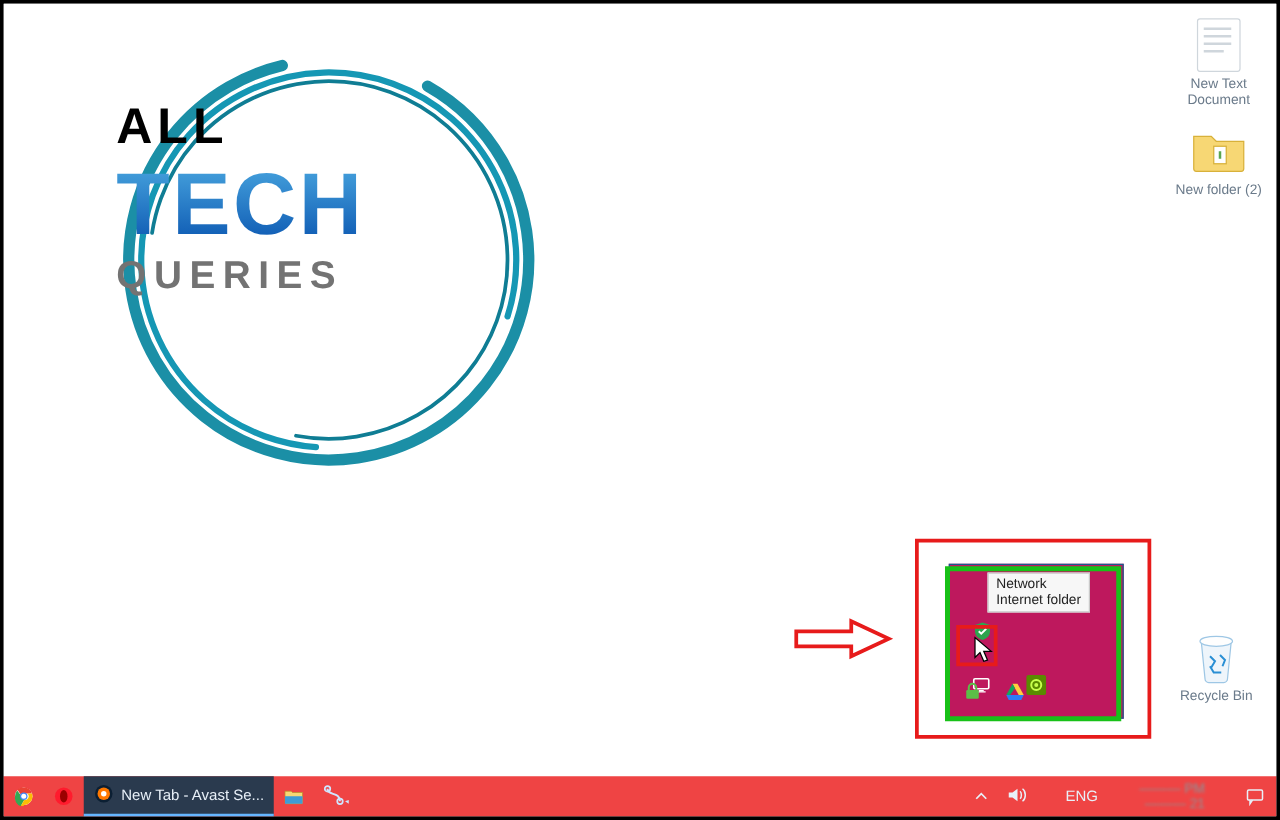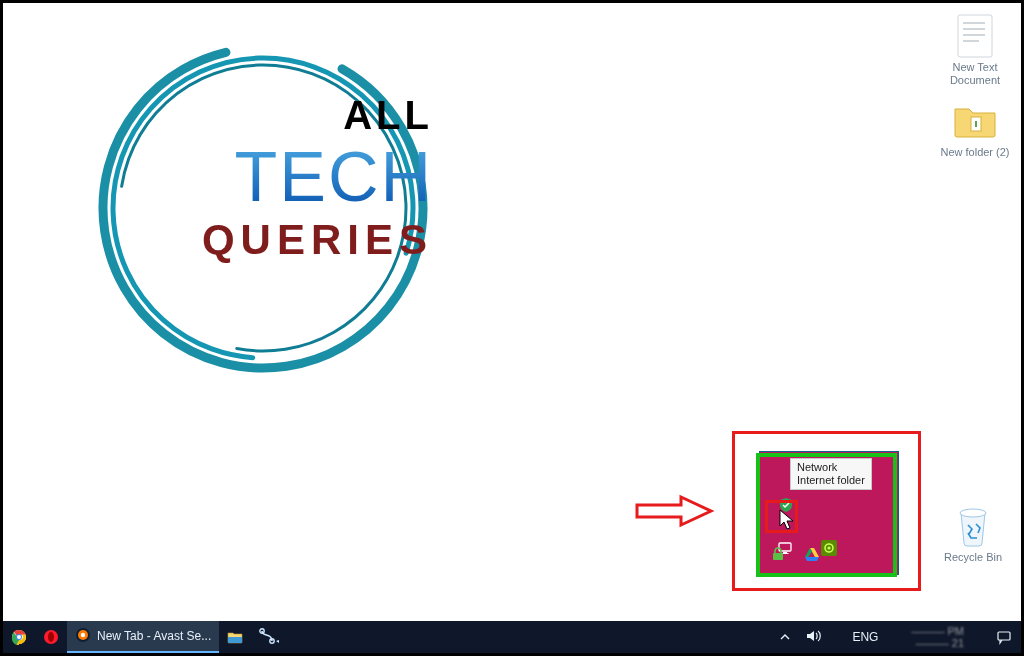--- a/index.html
+++ b/index.html
@@ -3,24 +3,24 @@
   <meta charset="utf-8">
   <style>
     * { margin: 0; padding: 0; box-sizing: border-box; font-family: "Segoe UI", Tahoma, sans-serif; }
     html, body { width: 1024px; height: 656px; overflow: hidden; }
     .frame { width: 1024px; height: 656px; border: 3px solid #000; position: relative; background: #fff; }
     .desktop { position: absolute; top:0; left:0; right:0; bottom: 32px; background: #fff; }
 
     
     .logo-wrap { position: absolute; top: 35px; left: 90px; width: 340px; height: 340px; }
     .logo-ring { position: absolute; inset:0; }
-    .logo-text { position:absolute; top:55px; left:0; right:0; text-align:right; }
+    .logo-text { position:absolute; top:41px; left:0; right:0; text-align:left; }
     .logo-text .line1 { font-weight:800; font-size:40px; letter-spacing:4px; color:#000; }
-    .logo-text .line2 { font-weight:400; font-size:70px; letter-spacing:2px; background: linear-gradient(180deg,#4aa7e0,#0a55b0); -webkit-background-clip:text; background-clip:text; color:transparent; line-height:1; margin: 4px 0; }
-    .logo-text .line3 { font-weight:800; font-size:42px; letter-spacing:6px; color:#7f1d1d; }
+    .logo-text .line2 { font-weight:700; font-size:70px; letter-spacing:2px; background: linear-gradient(180deg,#4aa7e0,#0a55b0); -webkit-background-clip:text; background-clip:text; color:transparent; line-height:1; margin: 4px 0; }
+    .logo-text .line3 { font-weight:800; font-size:31px; letter-spacing:6px; color:#737373; }
 
     
     .dicon { position:absolute; width:76px; text-align:center; color:#fff; font-size:11px; text-shadow:0 0 3px rgba(0,0,0,.7);margin-left:36px; }
     .dicon .glyph { width:46px; height:46px; margin:0 auto 2px; display:flex; align-items:center; justify-content:center; }
     .dicon .label { line-height:1.15; color:#6a7a8a; text-shadow:none; }
     .icon-doc svg, .icon-folder svg, .icon-bin svg { display:block; margin:auto; }
     .di1 { top:10px; right:8px; }
     .di2 { top:95px; right:8px;text-decoration:underline; }
     .di3 { top:500px; right:10px; }
 
@@ -33,21 +33,21 @@
     
     .annot-red-outer { position:absolute; border:3px solid #e71b1b; bottom:30px; right:100px; width:189px; height:160px; }
     .annot-green { position:absolute; border:4px solid #18c118; bottom:44px; right:124px; width:141px; height:124px; }
     .annot-red-inner { position:absolute; border:3px solid #e71b1b; width:33px; height:33px; bottom:88px; right:223px; }
     .arrow { position:absolute; bottom:92px; right:306px; width:80px; height:36px; }
 
     
     .cursor { position:absolute; bottom:90px; right:224px; }
 
     
-    .taskbar { position:absolute; left:0; right:0; bottom:0; height:32px; background:#0f172a; display:flex; align-items:center; color:#fff; font-size:12px; }
+    .taskbar { position:absolute; left:0; right:0; bottom:0; height:32px; background:#ef4444; display:flex; align-items:center; color:#fff; font-size:12px; }
     .tb-left { display:flex; align-items:center; height:100%; }
     .tb-btn { height:100%; padding:0 8px; display:flex; align-items:center; justify-content:center; }
     .task-item { display:flex; align-items:center; gap:6px; height:100%; padding:0 8px; background:#2a3a4e; border-bottom:2px solid #66b6ff; max-width:170px; }
     .task-item .title { white-space:nowrap; overflow:hidden; text-overflow:ellipsis; font-size:12px; color:#e8f0f8; }
     .tb-right { margin-left:auto; display:flex; align-items:center; height:100%; gap:19px; padding-right:4px; }
     .tray { display:flex; align-items:center; gap:10px; padding:0 6px; height:100%; }
     .lang { padding:0 6px; font-size:12px; color:#e8f0f8; display:flex; align-items:center; height:100%; }
     .clock { padding:0 8px; font-size:11px; color:#e8f0f8; line-height:1.1; text-align:right; display:flex; flex-direction:column; justify-content:center; height:100%; filter: blur(1.2px) brightness(0.6);}
     .action-center { width:26px; height:100%; display:flex; align-items:center; justify-content:center; }
     .tiny-icon { width:16px; height:16px; }

